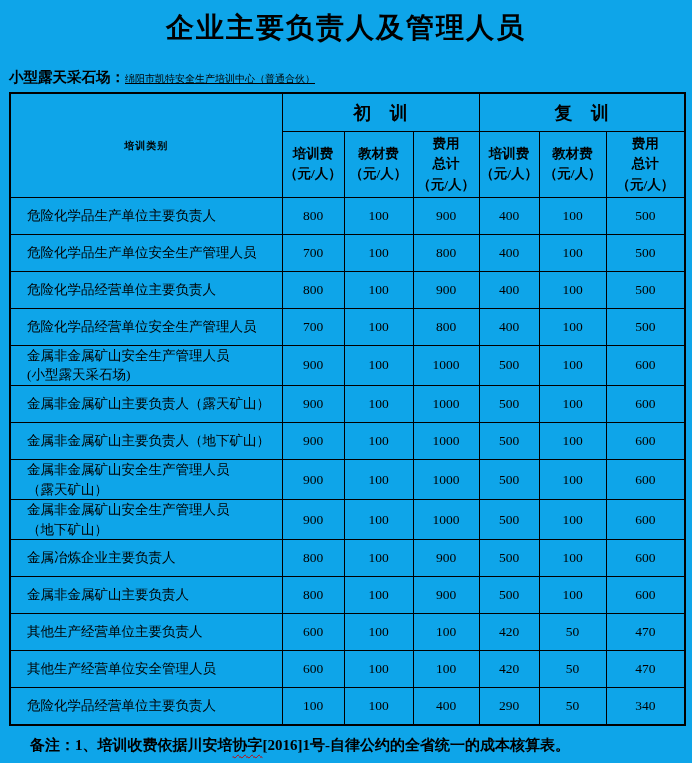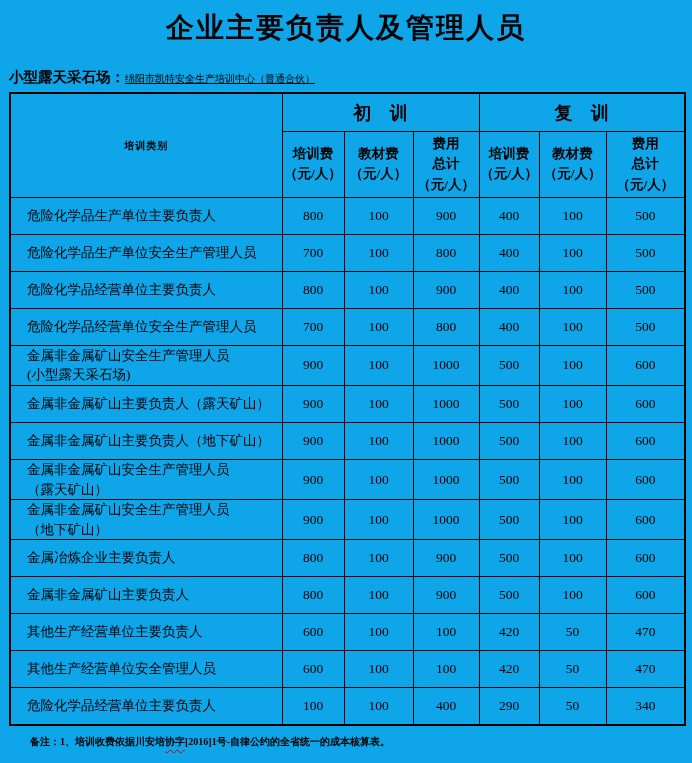--- a/index.html
+++ b/index.html
@@ -80,21 +80,21 @@
   .fee-table tbody td.cat {
     text-align: left;
     padding-left: 16px;
     padding-right: 4px;
     white-space: pre-line;
     line-height: 1.45;
   }
   .note-line {
     margin: 9px 0 0 30px;
     font-weight: bold;
-    font-size: 10px;
+    font-size: 15px;
     line-height: 1.4;
   }
   .squiggle {
     text-decoration: underline;
     text-decoration-style: wavy;
     text-decoration-color: #cc0000;
     text-decoration-thickness: 1px;
     text-underline-offset: 4px;
   }
 </style>

